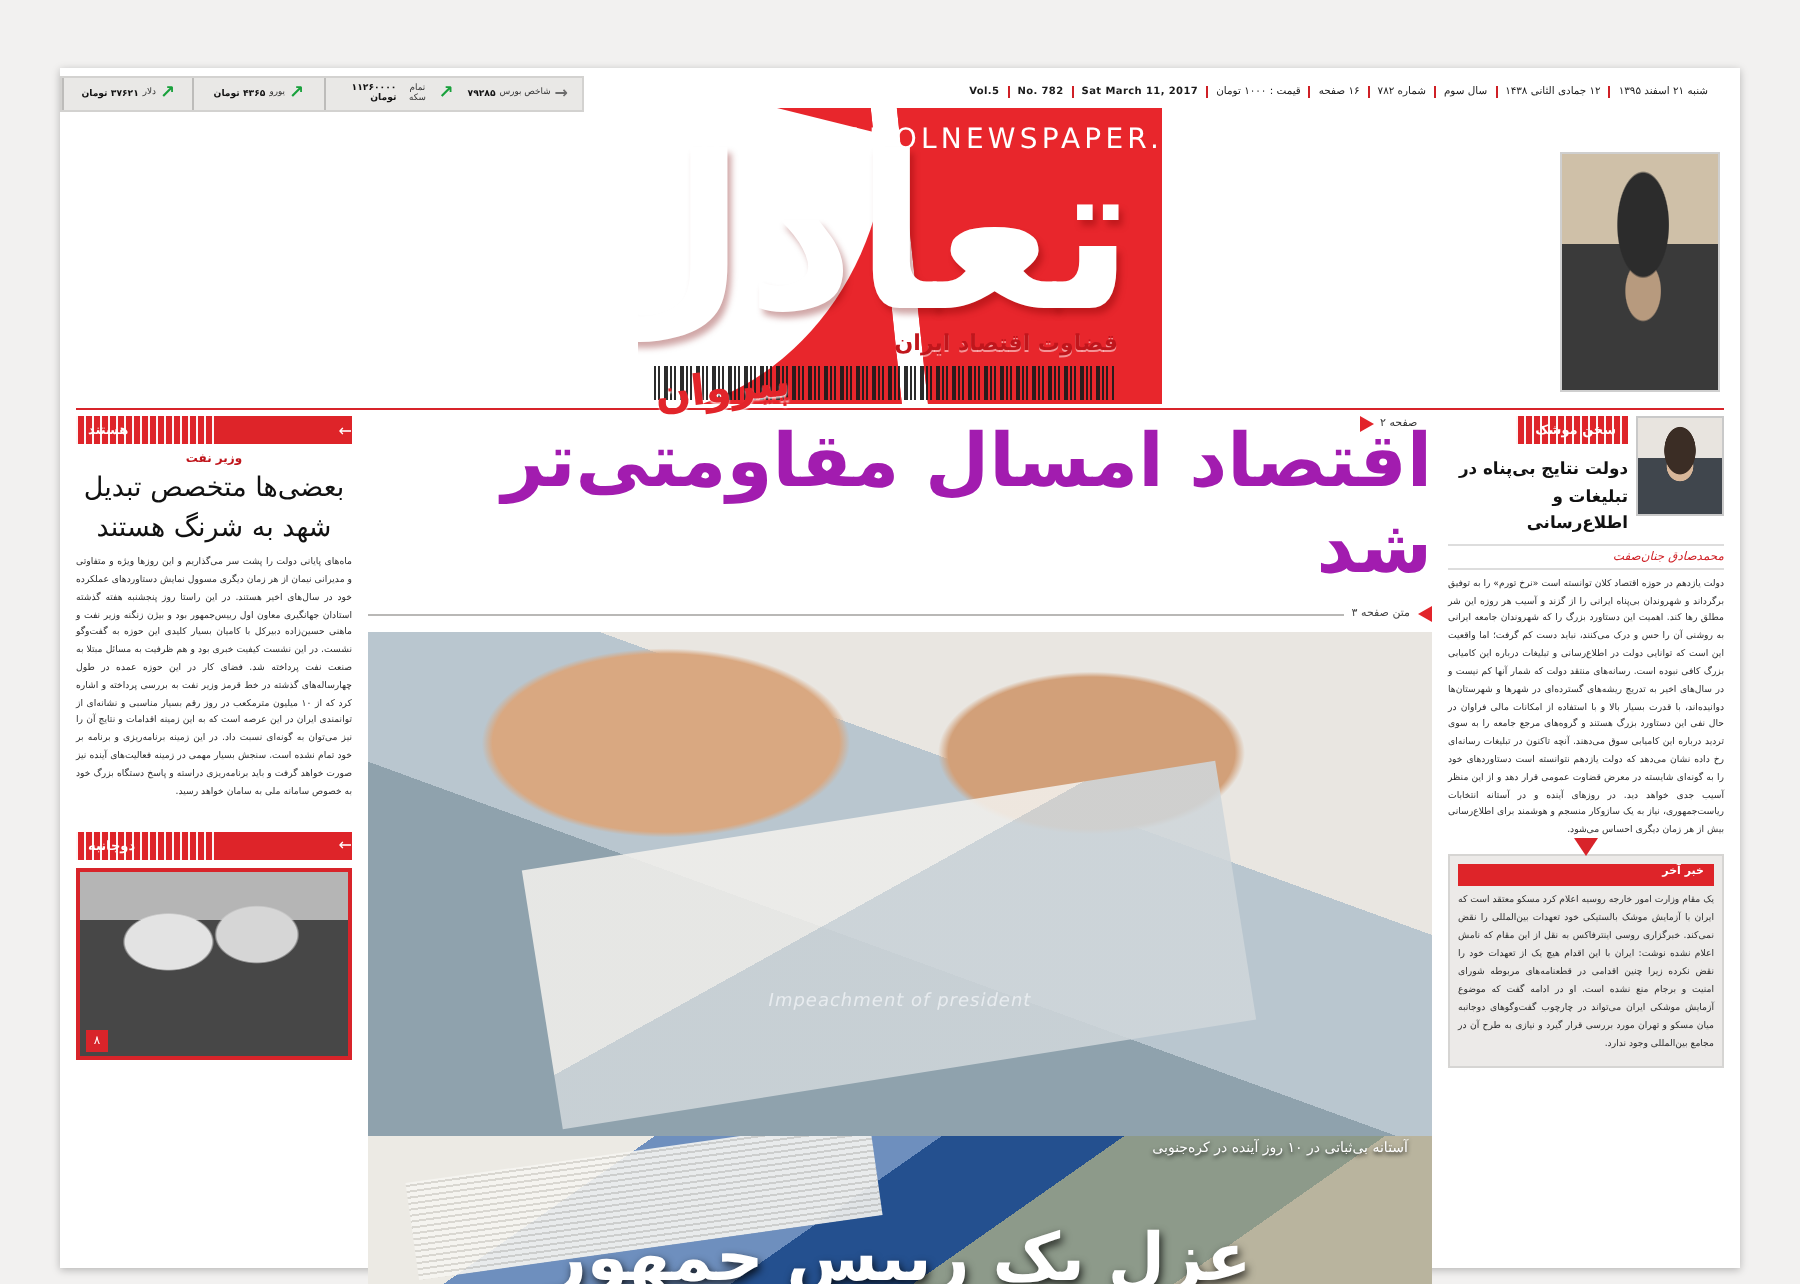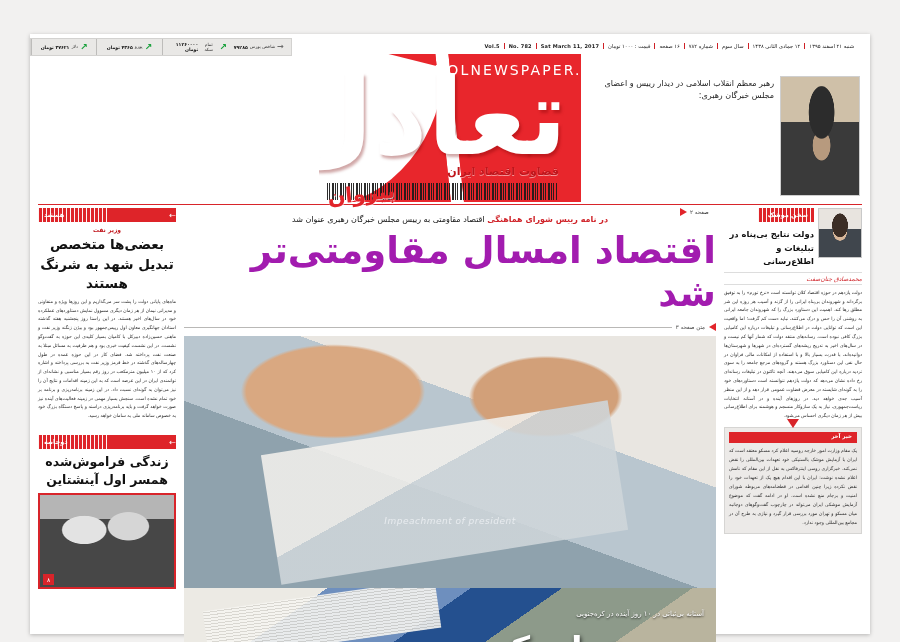--- a/index.html
+++ b/index.html
@@ -168,21 +168,21 @@
   .sec-arrow{
     position:relative;z-index:3;margin-left:4px;color:#fff;font-size:8px;
   }
 
   .col-kicker{
     direction:rtl;text-align:center;font-size:6px;color:#c0161c;
     margin:2px 0 2px 0;font-weight:bold;
   }
   .col-head{
     direction:rtl;text-align:center;font-size:13.5px;line-height:1.45;
-    font-weight:bold;color:#111;margin-bottom:4px;
+    font-weight:normal;color:#111;margin-bottom:4px;
   }
   .col-body{
     direction:rtl;text-align:justify;font-size:4.6px;line-height:1.92;
     color:#2a2a2a;
   }
   .col-photo{
     width:100%;height:96px;border:2px solid #d8242a;box-sizing:border-box;
     margin-top:4px;overflow:hidden;position:relative;background:#bdbdbd;
   }
   .photo-num{
@@ -378,21 +378,20 @@
         <div class="logo-tag">قضاوت اقتصاد ایران</div>
         <div class="barcode"></div>
       </div>
       <div class="piroon" style="position:absolute;left:50%;margin-left:-122px;top:128px;z-index:20;">پیروان</div>
 
       <div class="top-art top-right">
         <div class="ta-photo">
           <div class="ph-leader"></div>
         </div>
         <div class="ta-text">
-          <div class="ta-kicker">رهبر معظم انقلاب اسلامی در دیدار رییس و اعضای مجلس خبرگان رهبری:</div>
         </div>
         <div class="pageref">
           <span class="tri-l"></span>
           <span class="pr-txt">صفحه ۲</span>
         </div>
       </div>
     </div>
 
     <div class="hr-red" style="top:170px;"></div>
 
@@ -411,47 +410,42 @@
         <div class="col-body">ماه‌های پایانی دولت را پشت سر می‌گذاریم و این روزها ویژه و متفاوتی و مدیرانی نیمان از هر زمان دیگری مسوول نمایش دستاوردهای عملکرده خود در سال‌های اخیر هستند. در این راستا روز پنجشنبه هفته گذشته استادان جهانگیری معاون اول رییس‌جمهور بود و بیژن زنگنه وزیر نفت و ماهنی حسین‌زاده دبیرکل با کامیان بسیار کلیدی این حوزه به گفت‌وگو نشست. در این نشست کیفیت خبری بود و هم ظرفیت به مسائل مبتلا به صنعت نفت پرداخته شد. فضای کار در این حوزه عمده در طول چهارساله‌های گذشته در خط قرمز وزیر نفت به بررسی پرداخته و اشاره کرد که از ۱۰ میلیون مترمکعب در روز رقم بسیار مناسبی و نشانه‌ای از توانمندی ایران در این عرصه است که به این زمینه اقدامات و نتایج آن را نیز می‌توان به گونه‌ای نسبت داد. در این زمینه برنامه‌ریزی و برنامه بر خود تمام نشده است. سنجش بسیار مهمی در زمینه فعالیت‌های آینده نیز صورت خواهد گرفت و باید برنامه‌ریزی دراسته و پاسخ دستگاه بزرگ خود به خصوص سامانه ملی به سامان خواهد رسید.</div>
 
         <div style="height:6px"></div>
 
         <div class="sec-head" style="margin-top:8px;">
           <div class="sec-bar"></div>
           <div class="sec-ruler"></div>
           <span class="sec-arrow">←</span>
           <span class="sec-label">دوجانبه</span>
         </div>
-        <div class="col-head" style="font-size:12.5px;">زندگی فراموش‌شده همسر اول آینشتاین</div>
         <div class="col-photo">
           <div class="ph-oldphoto"></div>
           <span class="photo-num">۸</span>
         </div>
       </div>
 
       <div class="center">
-        <div class="lead-kicker">
-          <b>در نامه رییس شورای هماهنگی</b>
-          <span>اقتصاد مقاومتی به رییس مجلس خبرگان رهبری عنوان شد</span>
-        </div>
         <div class="lead-head">اقتصاد امسال مقاومتی‌تر شد</div>
         <div class="lead-ref">
           <span class="tri"></span>
           <span class="pr-txt">متن صفحه ۳</span>
           <span class="ln"></span>
         </div>
 
         <div class="lead-photo">
           <div class="ph-hands"></div>
           <div class="sub-caption">Impeachment of president</div>
         </div>
 
         <div class="lead-photo" style="height:84px;margin-top:0;">
           <div class="ph-papers"></div>
-          <div class="bottom-kicker" style="top:22px;">آستانه بی‌ثباتی در ۱۰ روز آینده در کره‌جنوبی</div>
+          <div class="bottom-kicker" style="top:2px;">آستانه بی‌ثباتی در ۱۰ روز آینده در کره‌جنوبی</div>
           <div class="bottom-head">عزل یک رییس جمهور</div>
 
         </div>
       </div>
 
       <div class="col col-right">
         <div class="ed-photo">
           <div class="ph-portrait"></div>
         </div>
         <div class="sec-head">

